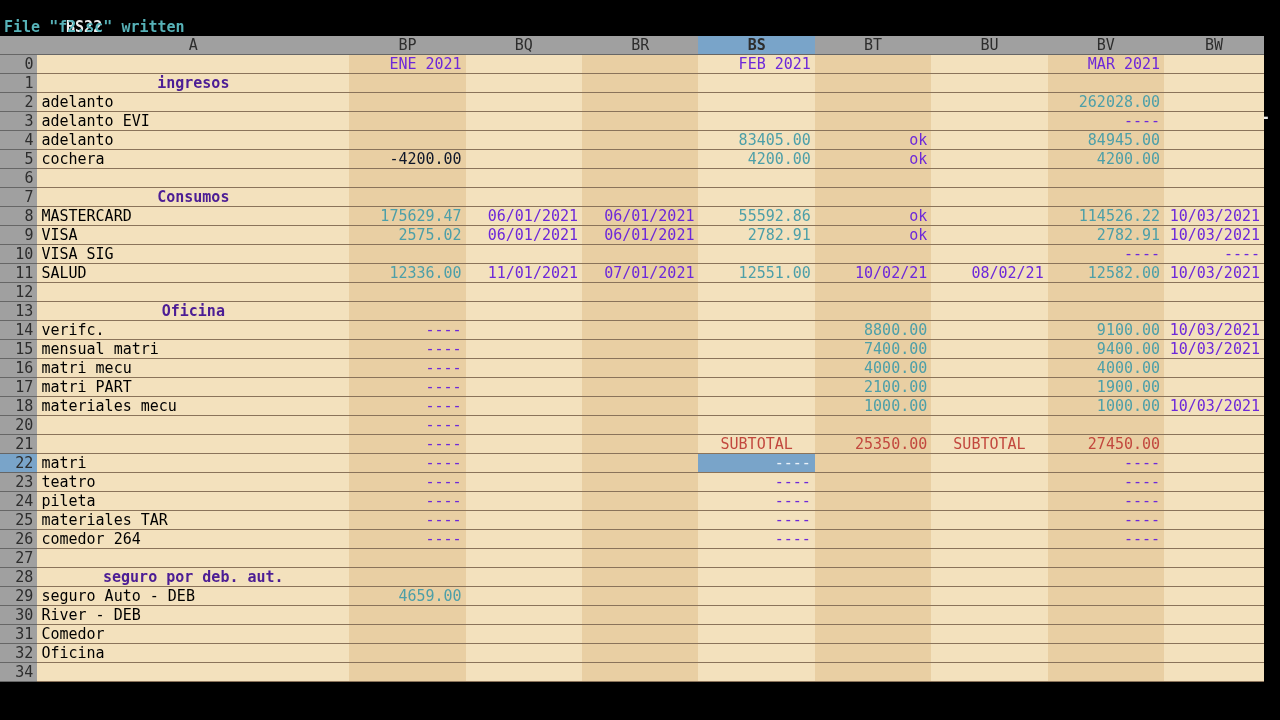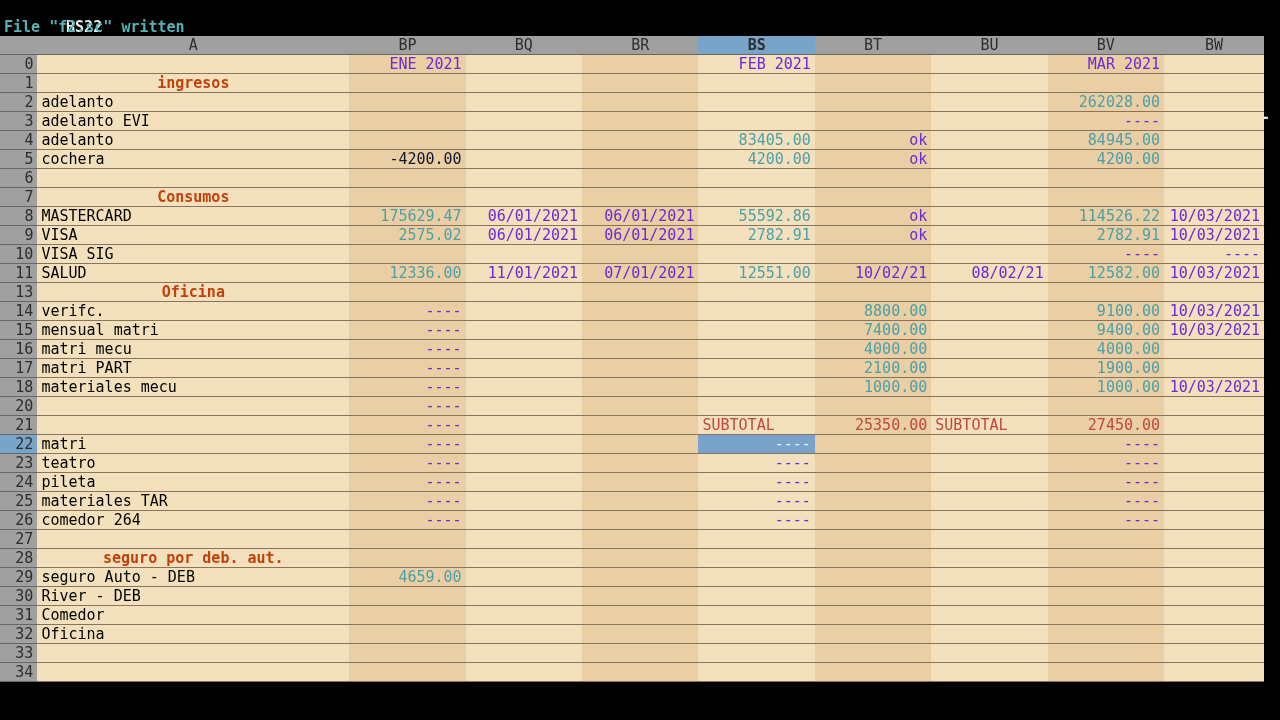--- a/index.html
+++ b/index.html
@@ -50,22 +50,22 @@
   td.A  { background:#f3e1bd; text-align:left;  }
   td.BP { background:#e9cfa3; text-align:right; }
   td.BQ { background:#f3e1bd; text-align:right; }
   td.BR { background:#e9cfa3; text-align:right; }
   td.BS { background:#f3e1bd; text-align:right; }
   td.BT { background:#e9cfa3; text-align:right; }
   td.BU { background:#f3e1bd; text-align:right; }
   td.BV { background:#e9cfa3; text-align:right; }
   td.BW { background:#f3e1bd; text-align:right; }
   td.A.center { text-align:center; }
-  td.BS.left, td.BU.left { text-align:left;margin-top:48px; }
-  .hdr  { color:#c2410c; font-weight:bold; }
+  td.BS.left, td.BU.left { text-align:center;margin-top:48px; }
+  .hdr  { color:#4c1d95; font-weight:bold; }
   .num-teal { color:#4d9fa8; }
   .num-olive{ color:#0f172a; }
   .num-red  { color:#c2483e; }
   .txt-black{ color:#6d28d9; }
   td.sel-cell { background:#79a4c9 !important; color:#eaf2fa; }
 </style>
 </head>
 <body>
 
 <div class="top">
@@ -245,20 +245,32 @@
           <td class="BP"><span class="num-teal">12336.00</span></td>
           <td class="BQ"><span class="txt-black">11/01/2021</span></td>
           <td class="BR"><span class="txt-black">07/01/2021</span></td>
           <td class="BS"><span class="num-teal">12551.00</span></td>
           <td class="BT"><span class="txt-black">10/02/21</span></td>
           <td class="BU"><span class="txt-black">08/02/21</span></td>
           <td class="BV"><span class="num-teal">12582.00</span></td>
           <td class="BW"><span class="txt-black">10/03/2021</span></td>
         </tr>
         <tr>
+          <td class="rownum">12</td>
+          <td class="A"></td>
+          <td class="BP"></td>
+          <td class="BQ"></td>
+          <td class="BR"></td>
+          <td class="BS"></td>
+          <td class="BT"></td>
+          <td class="BU"></td>
+          <td class="BV"></td>
+          <td class="BW"></td>
+        </tr>
+        <tr>
           <td class="rownum">13</td>
           <td class="A center"><span class="hdr">Oficina</span></td>
           <td class="BP"></td>
           <td class="BQ"></td>
           <td class="BR"></td>
           <td class="BS"></td>
           <td class="BT"></td>
           <td class="BU"></td>
           <td class="BV"></td>
           <td class="BW"></td>
@@ -463,32 +475,20 @@
           <td class="BR"></td>
           <td class="BS"></td>
           <td class="BT"></td>
           <td class="BU"></td>
           <td class="BV"></td>
           <td class="BW"></td>
         </tr>
         <tr>
           <td class="rownum">32</td>
           <td class="A"><span>Oficina</span></td>
-          <td class="BP"></td>
-          <td class="BQ"></td>
-          <td class="BR"></td>
-          <td class="BS"></td>
-          <td class="BT"></td>
-          <td class="BU"></td>
-          <td class="BV"></td>
-          <td class="BW"></td>
-        </tr>
-        <tr>
-          <td class="rownum">33</td>
-          <td class="A"></td>
           <td class="BP"></td>
           <td class="BQ"></td>
           <td class="BR"></td>
           <td class="BS"></td>
           <td class="BT"></td>
           <td class="BU"></td>
           <td class="BV"></td>
           <td class="BW"></td>
         </tr>
         <tr>

